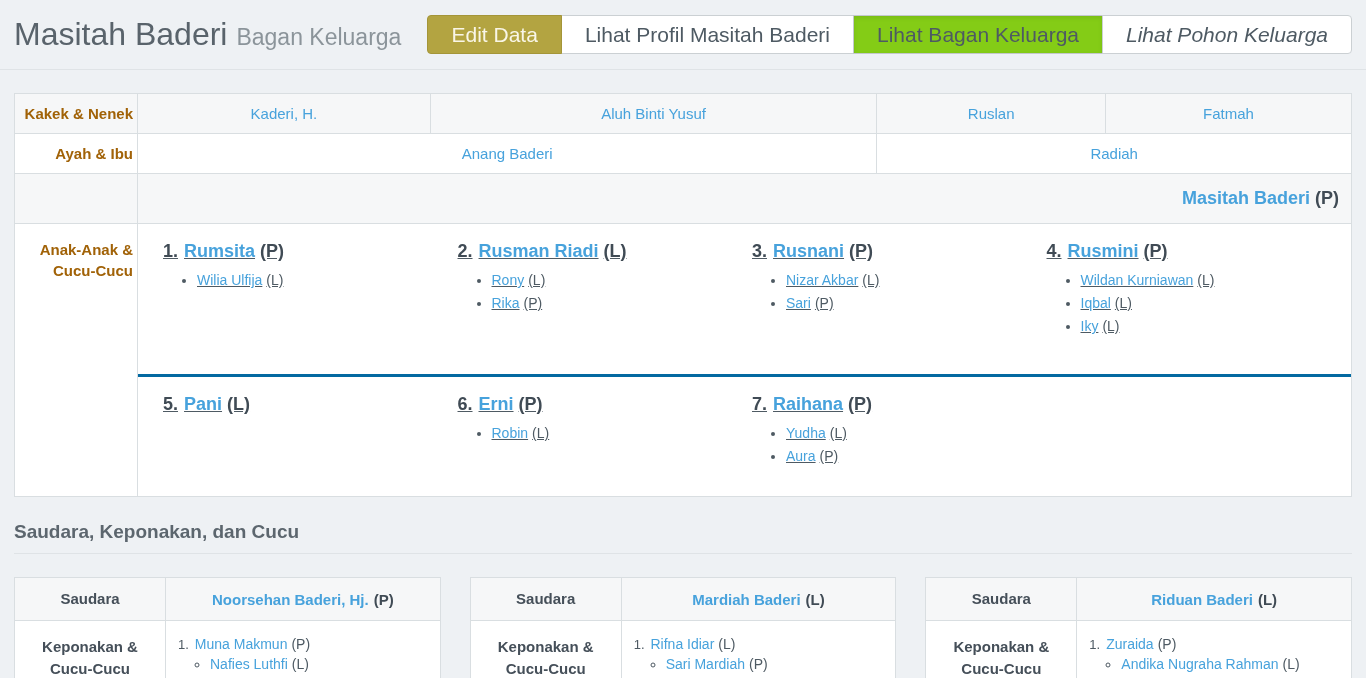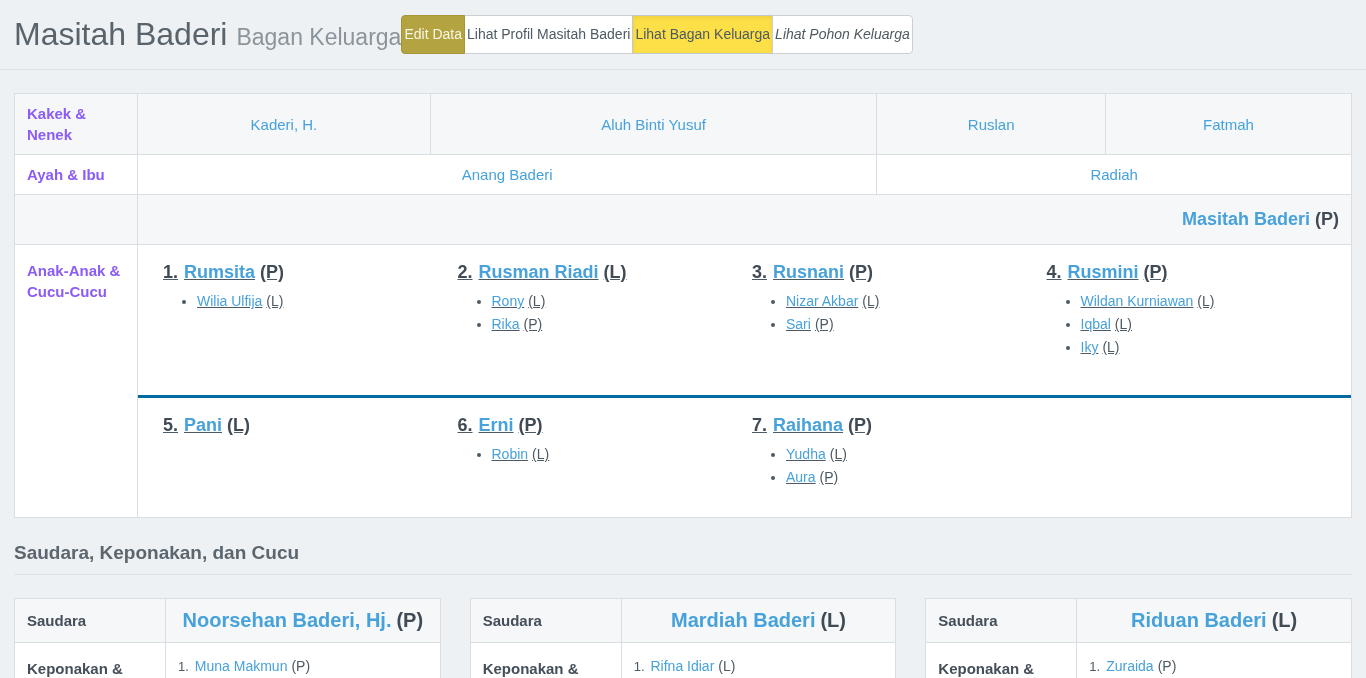--- a/index.html
+++ b/index.html
@@ -10,57 +10,57 @@
     background: #eef1f4;
     font-family: "Liberation Sans", "DejaVu Sans", sans-serif;
     color: #4e5a63;
   }
   a { text-decoration: none; cursor: pointer; }
   .link { color: #47a2dc; margin-top: 48px; }
   .bold { font-weight: bold; }
 
   
   .page-header {
-    display: flex; justify-content: flex-start; align-items: center;
+    display: flex; justify-content: space-between; align-items: center;
     height: 70px; padding: 0 14px;
     border-bottom: 1px solid #dfe3e6;
   }
   .page-title { margin: 0; font-size: 32px; font-weight: 400; color: #59636b; }
   .page-subtitle { font-size: 23px; color: #8b949a; margin-left: 9px; font-weight: 400; }
 
   .btn-group { display: flex; }
   .btn {
-    font-size: 14px; line-height: 19px;
-    padding: 9px 2px;
+    font-size: 21px; line-height: 19px;
+    padding: 9px 23px;
     background: #fff; color: #4e5a63;
     border: 1px solid #cbd0d3;
     margin-left: -1px;
     cursor: pointer;
     font-family: inherit;
     white-space: nowrap;
   }
   .btn:first-child { border-radius: 4px 0 0 4px; margin-left: 0; }
   .btn:last-child { border-radius: 0 4px 4px 0; font-style: italic; }
   .btn-olive { background: #b3a441; border-color: #a49538; color: #f9f6e7; position: relative; z-index: 2; }
-  .btn-active { background: #fde047; border-color: #c3c8cb; box-shadow: inset 0 2px 4px rgba(0,0,0,.08); }
+  .btn-active { background: #84cc16; border-color: #c3c8cb; box-shadow: inset 0 2px 4px rgba(0,0,0,.08); }
 
   
   .content { padding: 0 14px; }
 
   table.family-table {
     width: 100%; table-layout: fixed;
     border-collapse: collapse;
     background: #fff;
     margin-top: 23px;
   }
   .family-table th, .family-table td { border: 1px solid #d9dee1; }
   .row-striped { background: #f6f7f8; }
   .row-label {
-    text-align: left; font-weight: bold; font-size: 15px; color: #8b5cf6;
-    padding: 9px 12px; vertical-align: middle; line-height: 21px;
+    text-align: right; font-weight: bold; font-size: 15px; color: #a16207;
+    padding: 9px 4px; vertical-align: middle; line-height: 21px;
   }
   .row-label.top { vertical-align: top; padding-top: 15px; }
   .name-cell { text-align: center; font-size: 15px; padding: 9px 12px; }
   .self-cell { text-align: right; font-size: 18px; padding: 14px 12px; }
   .self-cell .gender { font-weight: bold; color: #404b55; margin-left: 5px; }
 
   .children-cell { padding: 0; vertical-align: top; text-decoration: underline; }
   .child-grid {
     display: grid; grid-template-columns: repeat(4, 1fr);
     padding: 17px 10px 14px 25px;
@@ -84,25 +84,25 @@
   .cards {
     display: grid; grid-template-columns: repeat(3, 1fr);
     gap: 29px; margin-top: 23px;
   }
   table.card-table {
     width: 100%; table-layout: fixed;
     border-collapse: collapse; background: #fff;
   }
   .card-table th, .card-table td { border: 1px solid #d9dee1; }
   .card-label {
-    width: 151px; text-align: left; font-weight: bold; font-size: 15px; color: #454f59;
+    width: 151px; text-align: center; font-weight: bold; font-size: 15px; color: #454f59;
     padding: 10px 12px; vertical-align: middle; line-height: 22px;
   }
   .card-label.top { vertical-align: top; padding-top: 15px; }
-  .card-name-cell { text-align: center; font-size: 20px; padding: 10px 8px; }
+  .card-name-cell { text-align: center; font-size: 15px; padding: 10px 8px; }
   .card-name-cell .gender { font-weight: bold; color: #404b55; margin-left: 5px; }
   .card-content-cell { font-size: 14px; padding: 12px 12px; height: 150px; vertical-align: top; }
   .ol-item { margin-top: 3px; }
   .ol-item .num { margin-right: 6px; font-size: 13px; }
   .circle-list { margin: 4px 0 0 0; padding-left: 32px; list-style: circle; }
   .circle-list li { margin-bottom: 4px; }
 </style>
 </head>
 <body>
 

